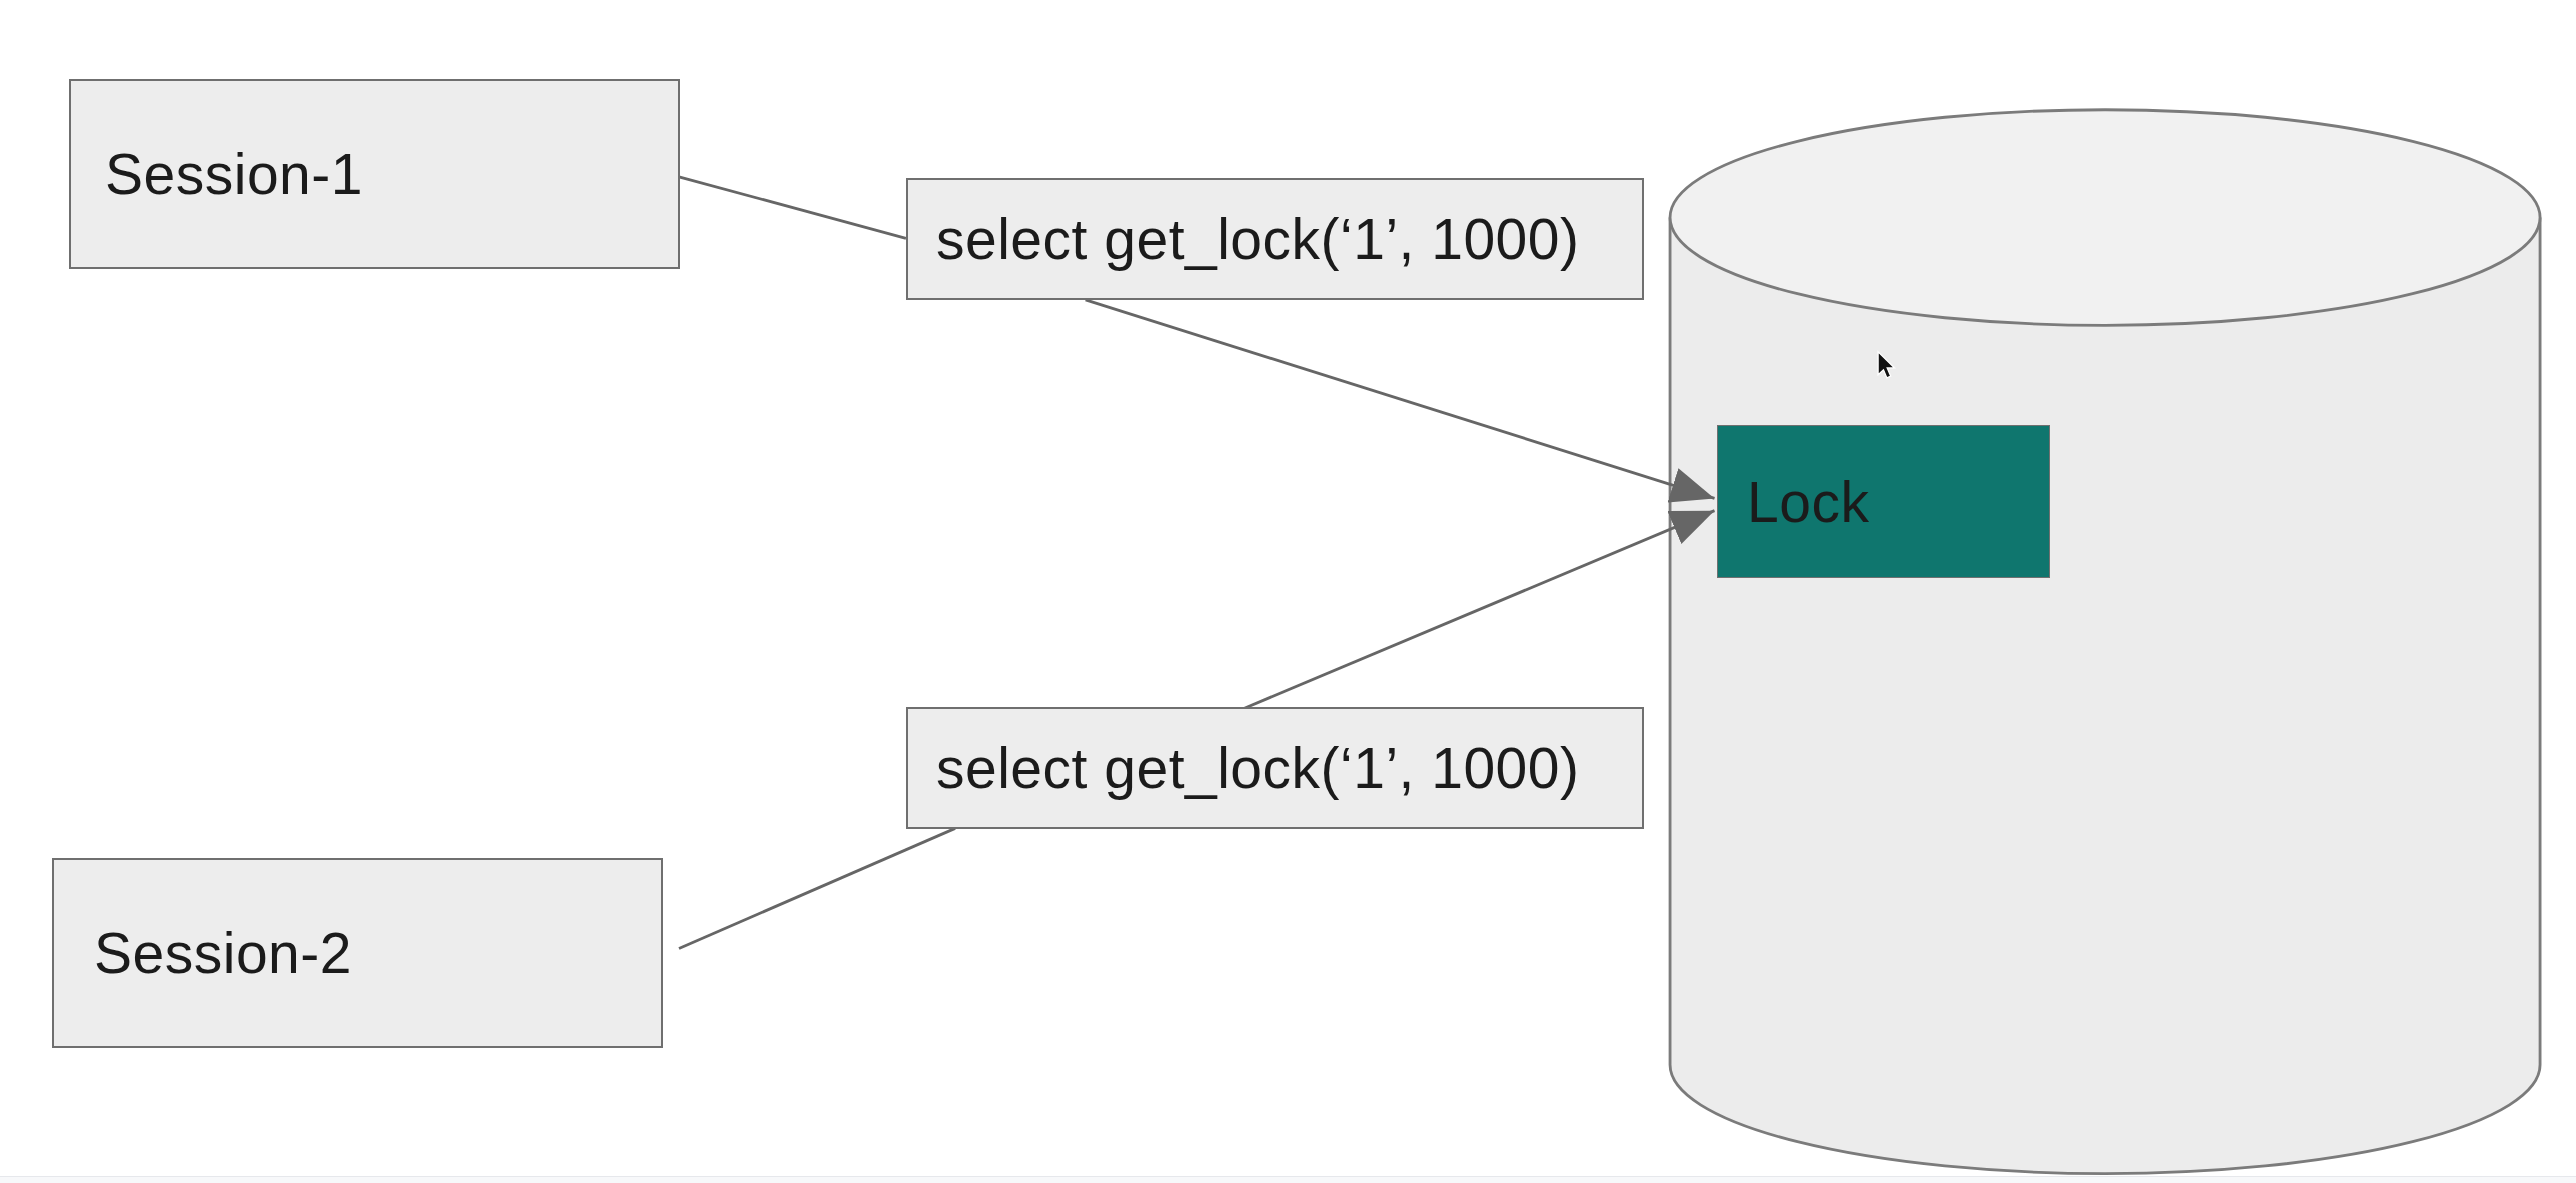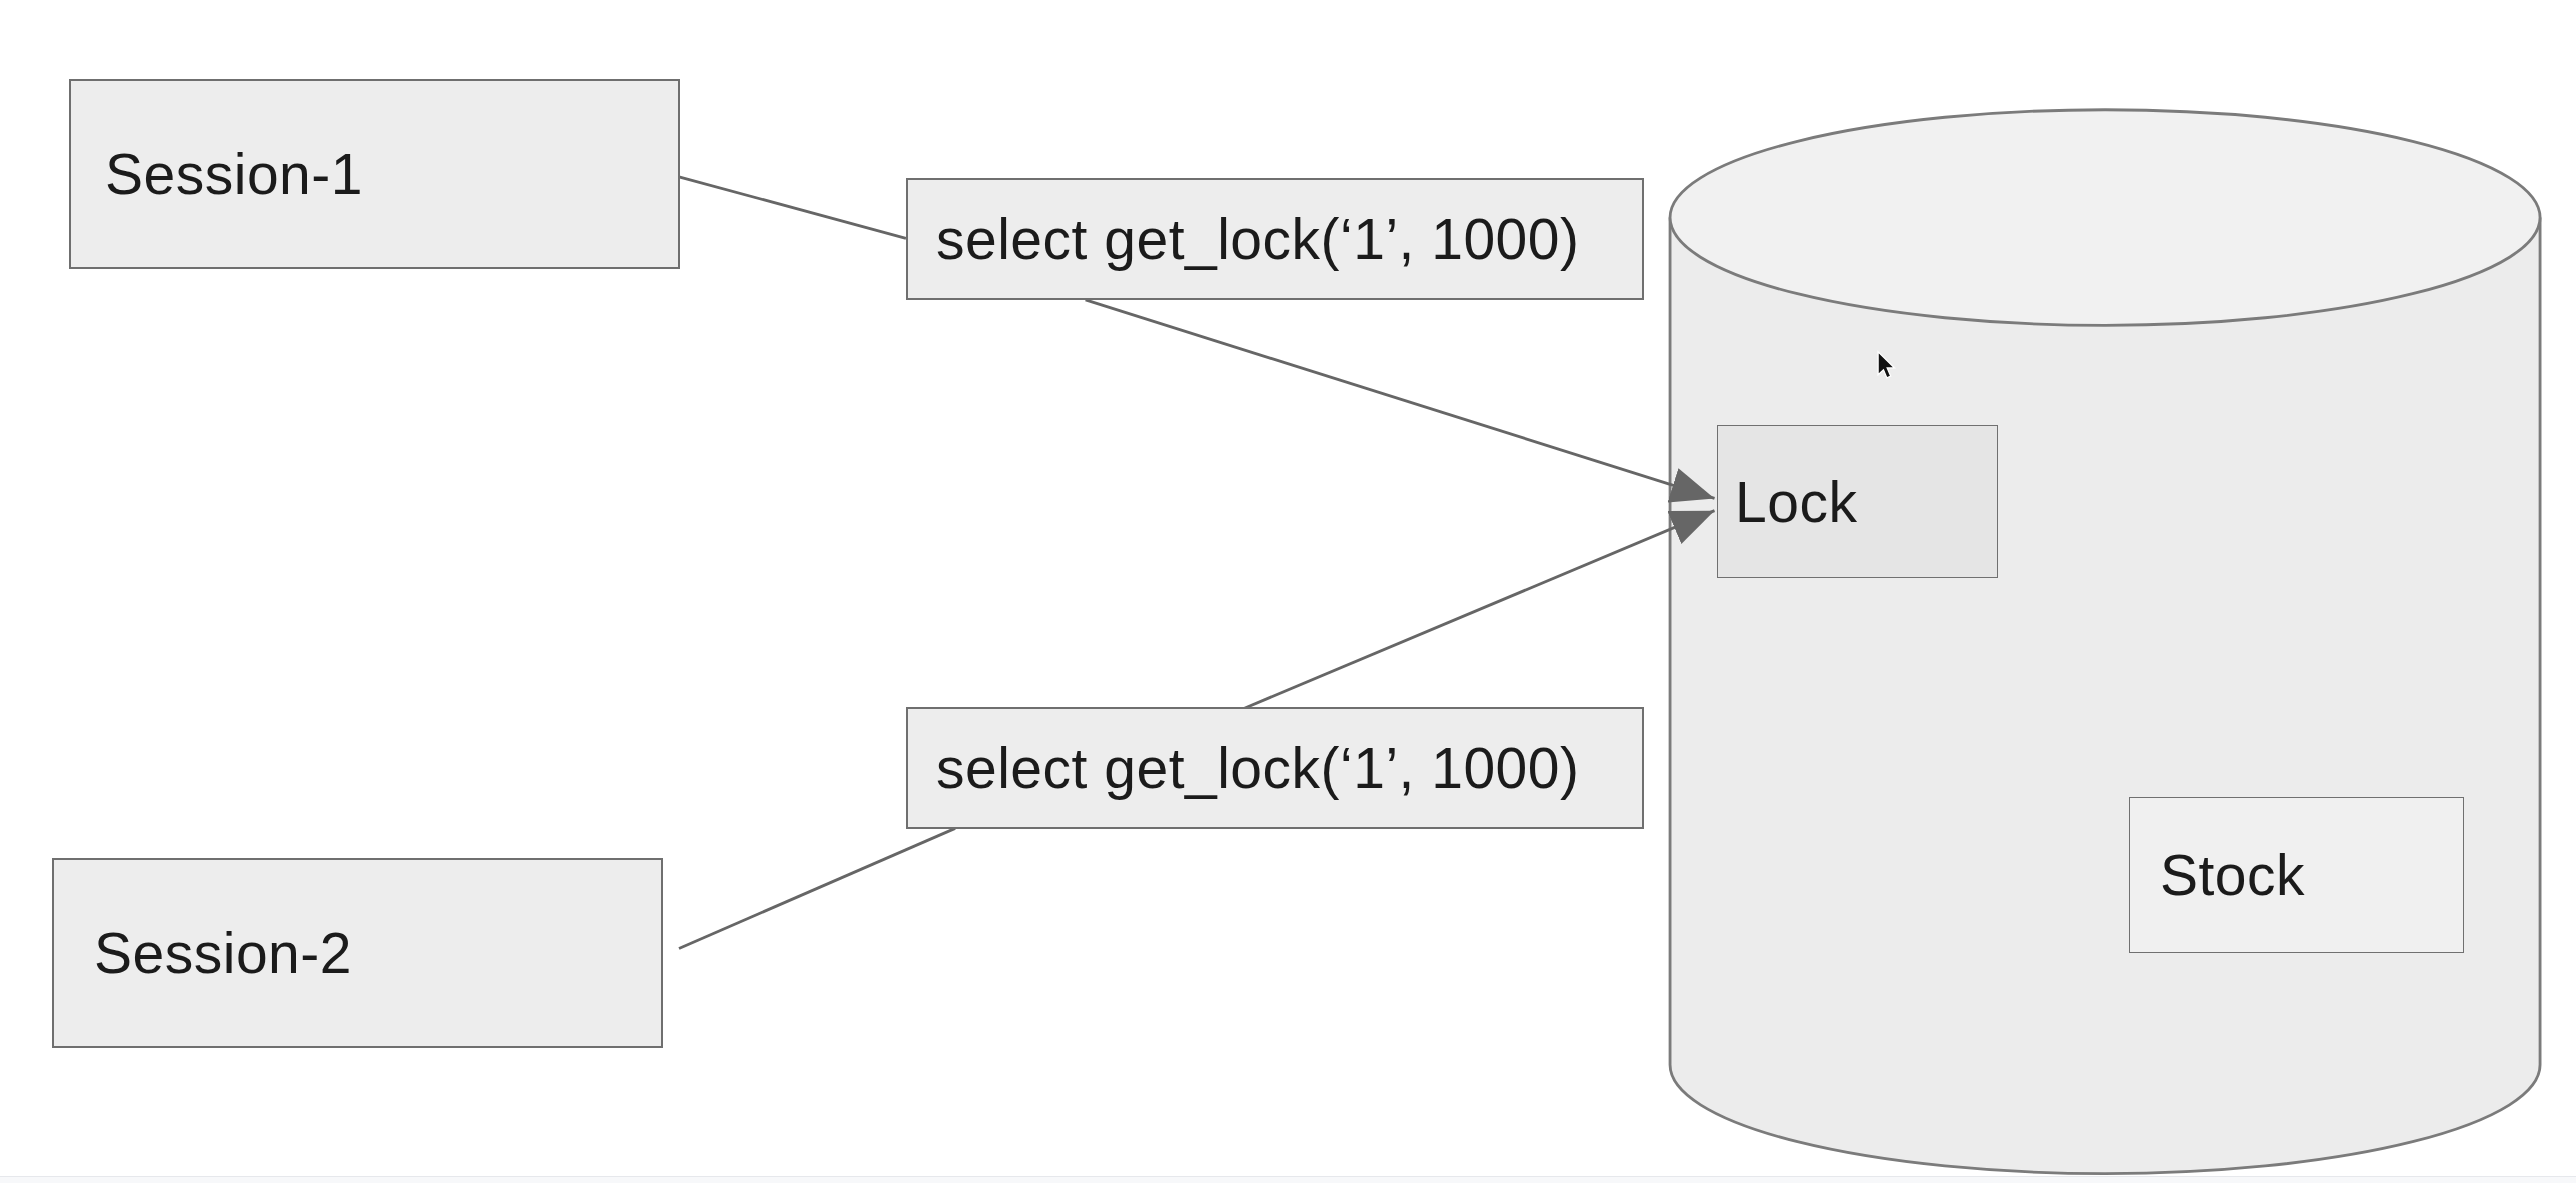--- a/index.html
+++ b/index.html
@@ -30,22 +30,22 @@
     align-items: center;
     font-size: 57px;
     color: #1b1b1b;
     letter-spacing: 0.5px;
     white-space: nowrap;
   }
   .node-session1 { left: 69px;   top: 79px;  width: 611px; height: 190px; padding-left: 34px; }
   .node-session2 { left: 52px;   top: 858px; width: 611px; height: 190px; padding-left: 40px; }
   .node-query1   { left: 906px;  top: 178px; width: 738px; height: 122px; padding-left: 28px; }
   .node-query2   { left: 906px;  top: 707px; width: 738px; height: 122px; padding-left: 28px; }
-  .node-lock  { left: 1717px; top: 425px; width: 281px; height: 153px; padding-left: 17px;
-                background: #e5e5e5; border-width: 1.9px; border-color: #707070; }
+  .node-lock  { left: 1717px; top: 425px; width: 333px; height: 153px; padding-left: 29px;
+                background: #0f766e; border-width: 1.9px; border-color: #707070; }
   .node-stock { left: 2129px; top: 797px; width: 335px; height: 156px; padding-left: 30px;
                 background: #f0f0f0; border-width: 1.9px; border-color: #707070; }
   #bottom-strip {
     position: absolute;
     left: 0; bottom: 0;
     width: 100%;
     height: 6.6px;
     background: #f7f8fa;
     border-top: 0.9px solid #e6e8ec;
   }
@@ -89,19 +89,16 @@
   </div>
 
   <div class="node node-session2">
     <span>Session-2</span>
   </div>
 
   <div class="node node-lock">
     <span>Lock</span>
   </div>
 
-  <div class="node node-stock">
-    <span>Stock</span>
-  </div>
 
   <div id="bottom-strip"></div>
 </div>
 
 
 </body></html>

